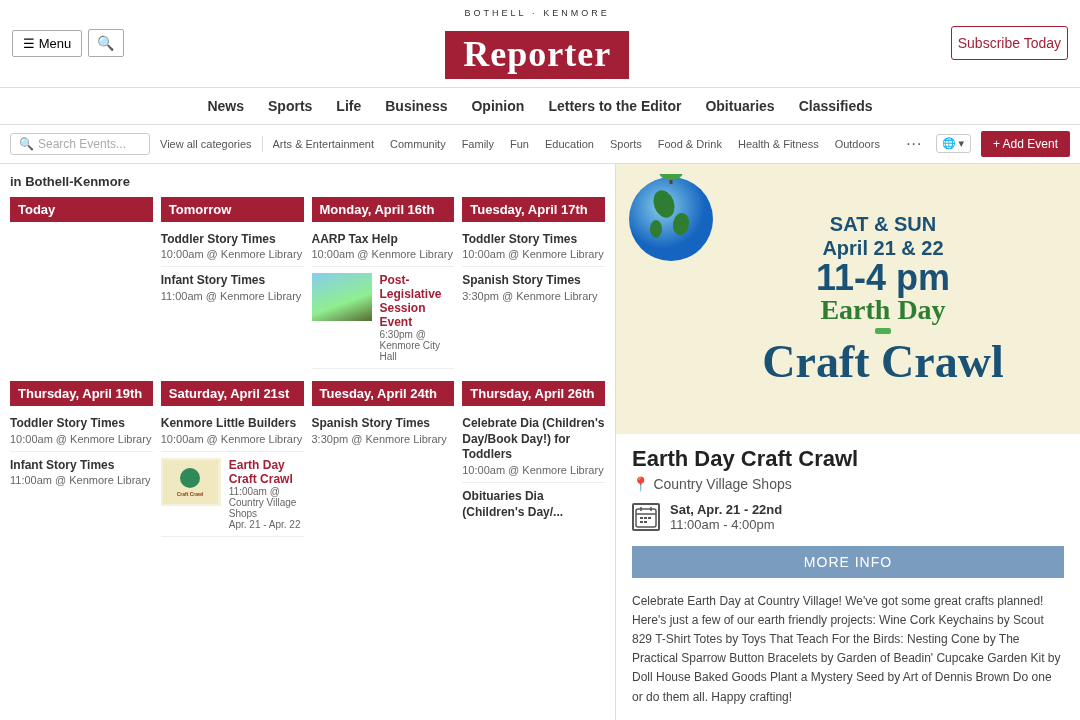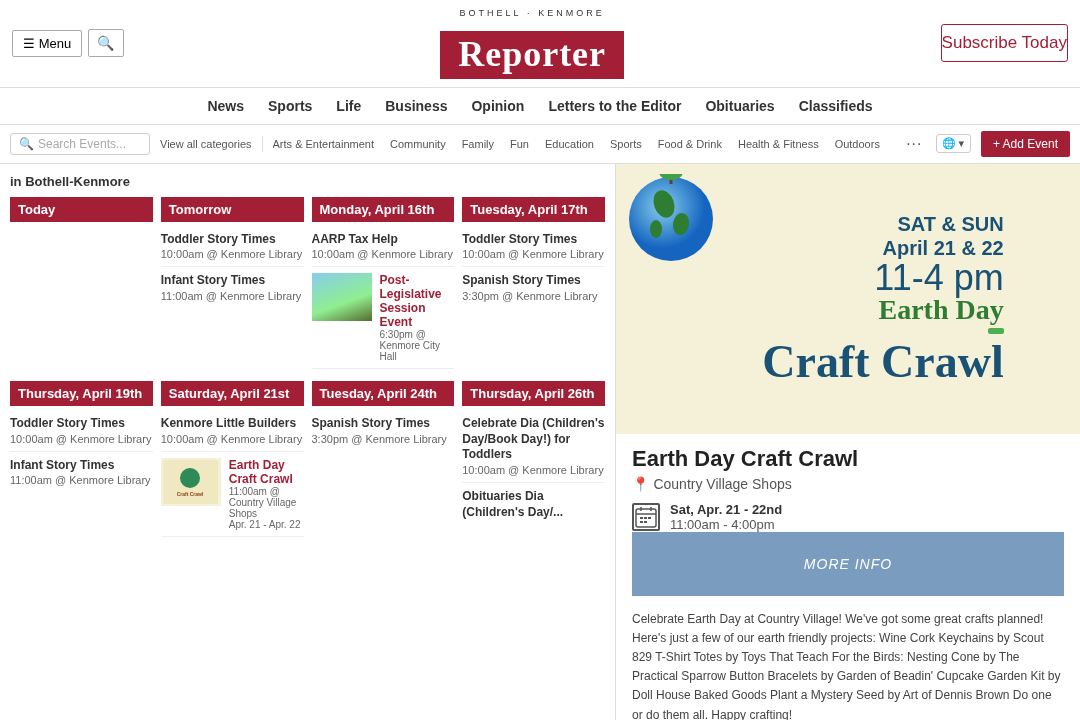--- a/index.html
+++ b/index.html
@@ -38,21 +38,21 @@
     .logo-sub {
       font-size: 9px;
       letter-spacing: 3px;
       color: #333;
       text-align: center;
       display: block;
       margin-bottom: 13px;
     }
     .subscribe-btn {
       border: 1px solid #a31f36; color: #a31f36; background: #fff;
-      padding: 8px 0; cursor: pointer; font-size: 17px; border-radius: 3px;
+      padding: 8px 6px; cursor: pointer; font-size: 14px; border-radius: 3px;
     }
 
     
     .main-nav {
       display: flex;
       justify-content: center;
       gap: 24px;
       padding: 10px 16px;
       border-bottom: 1px solid #ddd;
       background: #fff;
@@ -228,21 +228,21 @@
       width: 100%;
       height: 270px;
       background: #f5f0d8;
       position: relative;
       overflow: hidden;
       display: flex;
       align-items: center;
       justify-content: center;
     }
     .detail-image-content {
-      text-align: right;
+      text-align: center;
       padding: 10px;
     }
 
     .detail-info {
       padding: 12px 16px;
     }
     .detail-title {
       font-size: 22px;
       font-weight: bold;
       color: #222;
@@ -255,46 +255,46 @@
       color: #555;
       font-size: 14px;
       margin-bottom: 10px;
     }
     .detail-date-row {
       display: flex;
       align-items: center;
       gap: 10px;
       font-size: 13px;
       color: #333;
+      margin-bottom: 14px;
     }
     .cal-icon {
       width: 28px;
       height: 28px;
       border: 2px solid #555;
       border-radius: 2px;
       display: flex;
       flex-direction: column;
       align-items: center;
       justify-content: center;
       font-size: 8px;
       color: #555;
     }
     .more-info-btn {
       display: block;
       width: 100%;
       background: #7a9cbf;
       color: #fff;
       border: none;
-      padding: 24px;
+      padding: 8px;
       font-size: 14px;
       cursor: pointer;
       text-align: center;
       letter-spacing: 1px;
       margin-bottom: 14px;
-      font-style: italic;
     }
     .detail-description {
       font-size: 12px;
       color: #444;
       line-height: 1.6;
       margin-bottom: 14px;
     }
     .detail-venue-section {
       border-top: 1px solid #ddd;
       padding-top: 10px;
@@ -486,21 +486,21 @@
 
         <line x1="45" y1="10" x2="45" y2="0" stroke="#5d4037" stroke-width="3"></line>
         <line x1="45" y1="5" x2="35" y2="-5" stroke="#5d4037" stroke-width="2"></line>
         <line x1="45" y1="3" x2="55" y2="-5" stroke="#5d4037" stroke-width="2"></line>
         <ellipse cx="45" cy="-2" rx="12" ry="8" fill="#43a047"></ellipse>
         <ellipse cx="35" cy="-7" rx="8" ry="6" fill="#66bb6a"></ellipse>
         <ellipse cx="55" cy="-7" rx="8" ry="6" fill="#66bb6a"></ellipse>
       </svg>
       <div class="detail-image-content" style="margin-left:70px;">
         <div style="font-size:20px;font-weight:bold;color:#1a5276;line-height:1.2;">SAT &amp; SUN<br>April 21 &amp; 22</div>
-        <div style="font-size:36px;font-weight:400;color:#1a5276;line-height:1;">11-4 pm</div>
+        <div style="font-size:36px;font-weight:700;color:#1a5276;line-height:1;">11-4 pm</div>
         <div style="font-size:28px;font-weight:900;color:#2e7d32;font-family:Georgia,serif;line-height:1;">Earth Day</div>
         
         <div style="background:#4caf50;color:#fff;font-size:10px;padding:3px 8px;border-radius:2px;display:inline-block;margin:2px 0;"></div>
         <div style="font-size:46px;font-weight:900;color:#1a5276;font-family:Georgia,serif;line-height:1;">Craft Crawl</div>
       </div>
     </div>
 
     <div class="detail-info">
       <div class="detail-title">Earth Day Craft Crawl</div>
       <div class="detail-venue">

